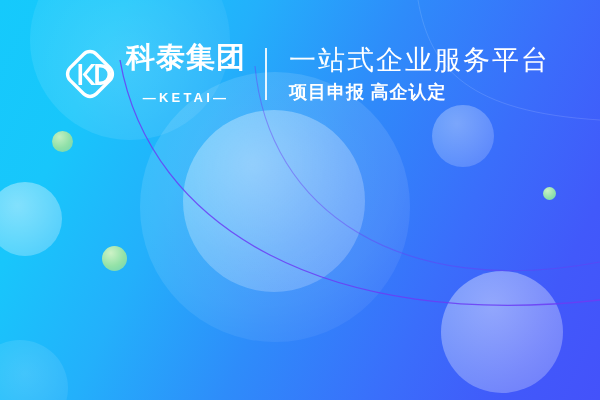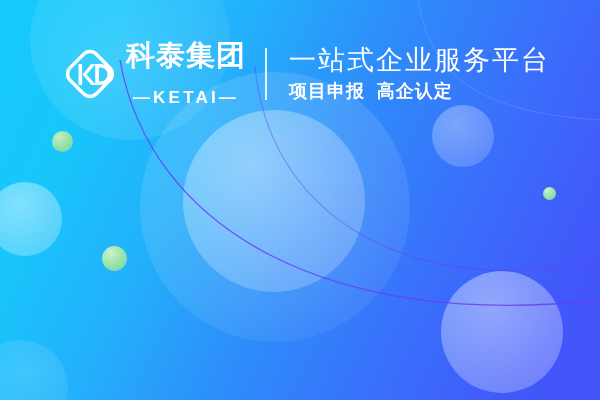--- a/index.html
+++ b/index.html
@@ -137,21 +137,21 @@
   .logo-cn {
     color: #ffffff;
     font-size: 29px;
     font-weight: bold;
     letter-spacing: 1px;
     line-height: 1.04;
     white-space: nowrap;
   }
   .logo-en {
     color: #ffffff;
-    font-size: 17px;
+    font-size: 13px;
     font-weight: bold;
     letter-spacing: 3.2px;
     line-height: 1.1;
     margin-top: 19px;
     white-space: nowrap;
     text-align: center;
   }
   .divider {
     width: 2px;
     height: 52px;
@@ -167,21 +167,21 @@
   }
   .tagline-main {
     color: #ffffff;
     font-size: 27px;
     letter-spacing: 2px;
     line-height: 1.15;
     white-space: nowrap;
   }
   .tagline-sub {
     color: #ffffff;
-    font-family: Liberation Mono, monospace;
+    font-family: Liberation Serif, serif;
     font-size: 18px;
     font-weight: bold;
     letter-spacing: 1px;
     line-height: 1.2;
     margin-top: 6px;
     white-space: nowrap;
   }
 
   
   .headline {

